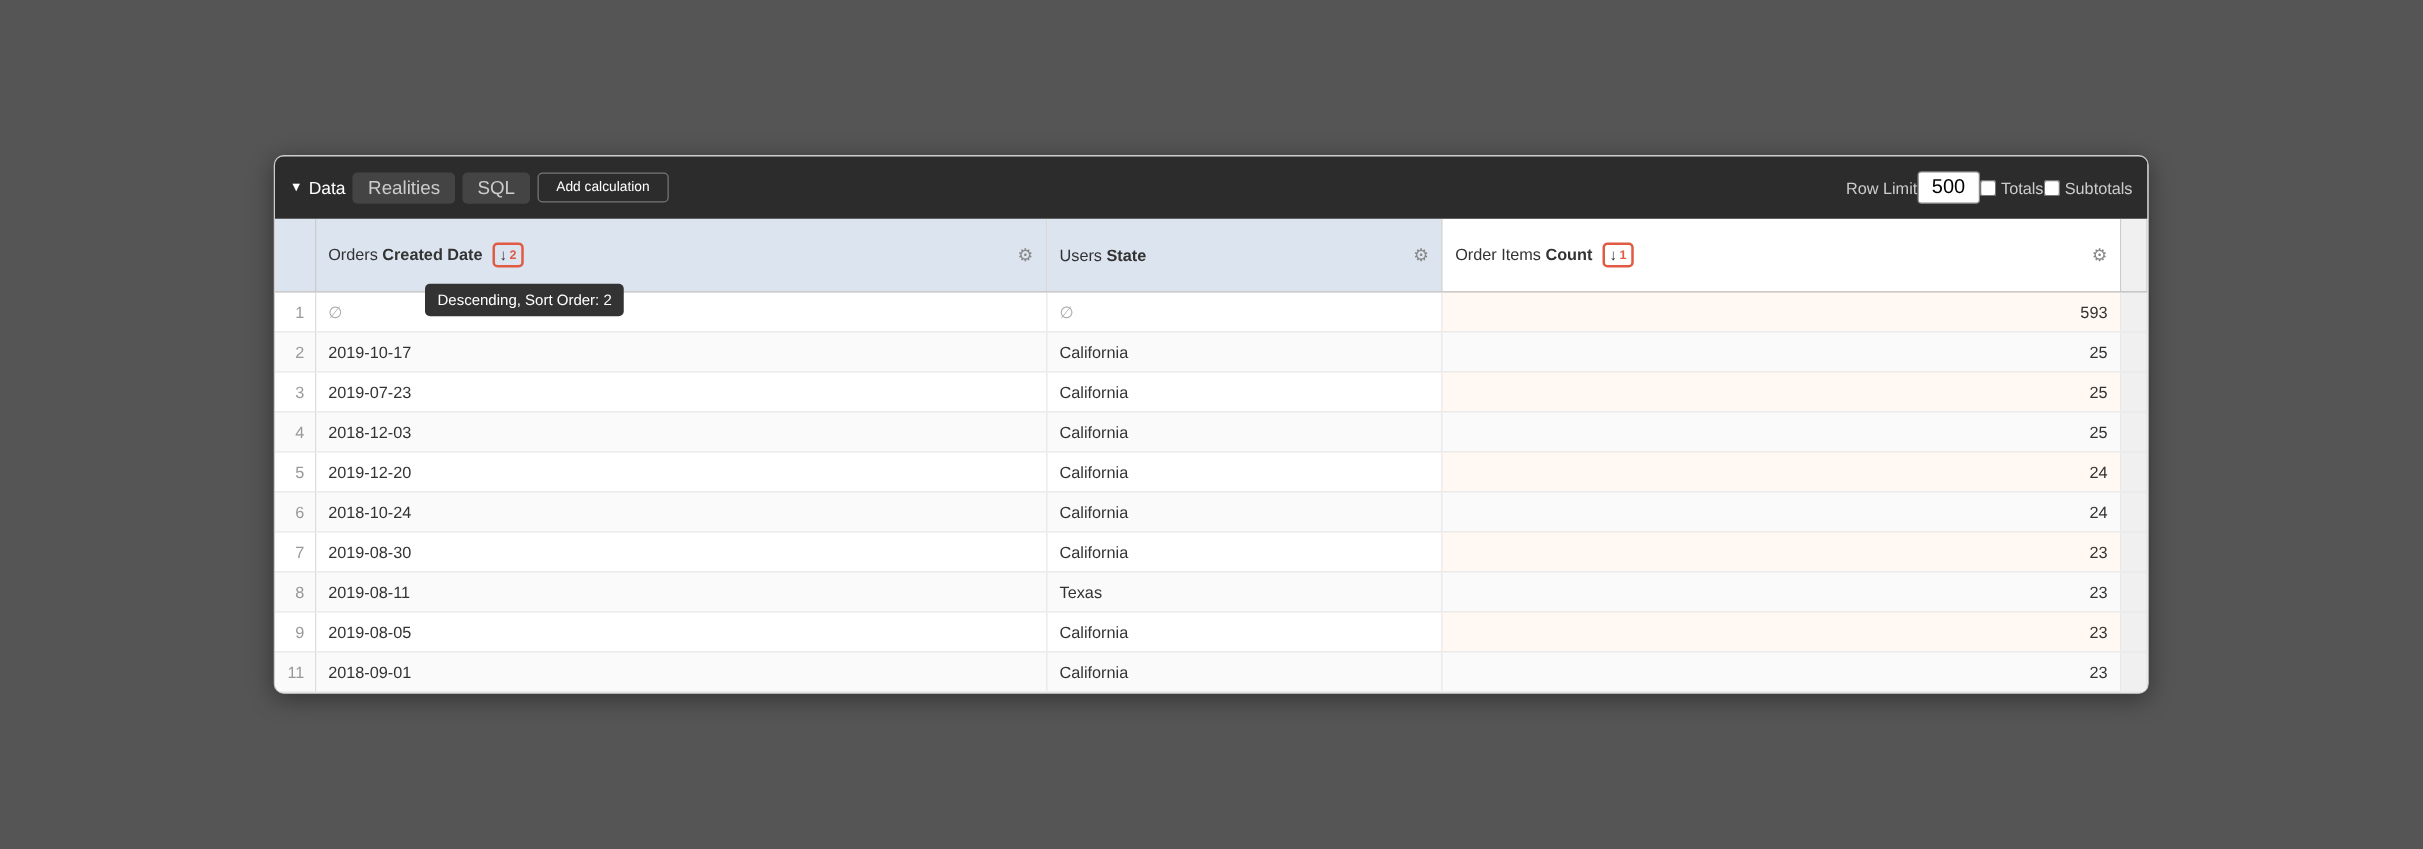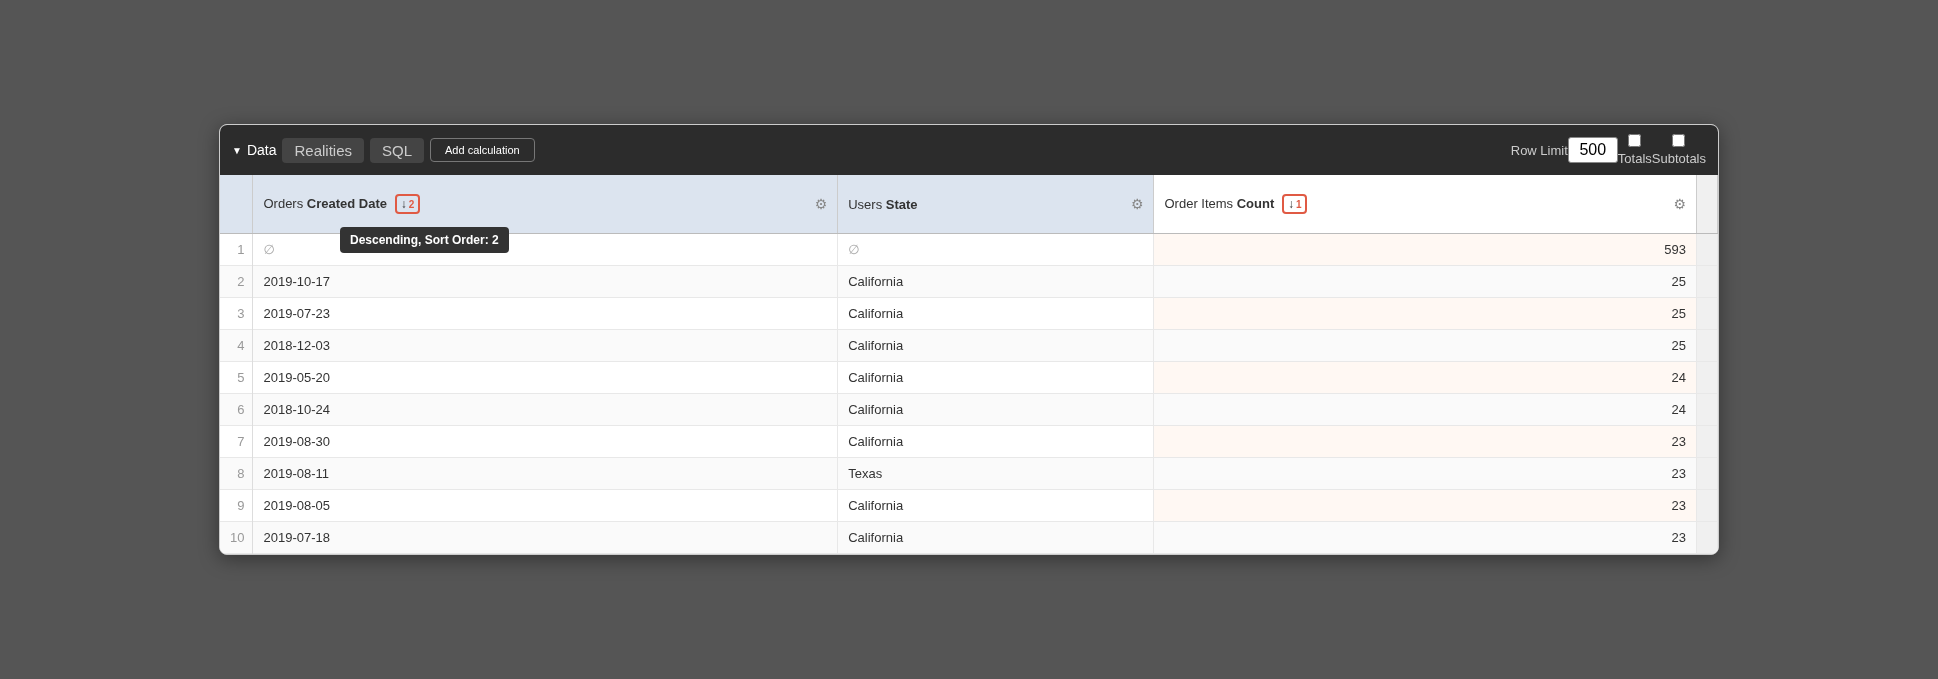--- a/index.html
+++ b/index.html
@@ -81,21 +81,20 @@
       background: #fff;
       font-size: 16px;
       text-align: center;
     }
     .checkbox-label {
       display: flex;
       align-items: center;
       gap: 4px;
       color: #ccc;
       cursor: pointer;
-      flex-direction: column;
     }
     
     .table-container {
       overflow: auto;
       position: relative;
     }
     table {
       width: 100%;
       border-collapse: collapse;
     }
@@ -183,21 +182,20 @@
       top: 52px;
       left: 120px;
       background: #333;
       color: #fff;
       padding: 6px 10px;
       border-radius: 4px;
       font-size: 12px;
       white-space: nowrap;
       z-index: 100;
       pointer-events: none;
-      font-weight: bold;
     }
     .null-symbol { color: #aaa; }
   </style>
 </head>
 <body>
 
 <div class="window">
 
   <div class="toolbar">
     <div class="toolbar-left">
@@ -290,21 +288,21 @@
   </tr>
           <tr>
     <td class="row-num">4</td>
     <td>2018-12-03</td>
     <td>California</td>
     <td class="measure-col">25</td>
     <td class="scrollbar-col"></td>
   </tr>
           <tr>
     <td class="row-num">5</td>
-    <td>2019-05-20</td>
+    <td>2019-12-20</td>
     <td>California</td>
     <td class="measure-col">24</td>
     <td class="scrollbar-col"></td>
   </tr>
           <tr>
     <td class="row-num">6</td>
     <td>2018-10-24</td>
     <td>California</td>
     <td class="measure-col">24</td>
     <td class="scrollbar-col"></td>
@@ -324,22 +322,22 @@
     <td class="scrollbar-col"></td>
   </tr>
           <tr>
     <td class="row-num">9</td>
     <td>2019-08-05</td>
     <td>California</td>
     <td class="measure-col">23</td>
     <td class="scrollbar-col"></td>
   </tr>
           <tr>
-    <td class="row-num">10</td>
-    <td>2019-07-18</td>
+    <td class="row-num">11</td>
+    <td>2018-09-01</td>
     <td>California</td>
     <td class="measure-col">23</td>
     <td class="scrollbar-col"></td>
   </tr>
         </tbody>
     </table>
   </div>
 </div>
 
 </body></html>

